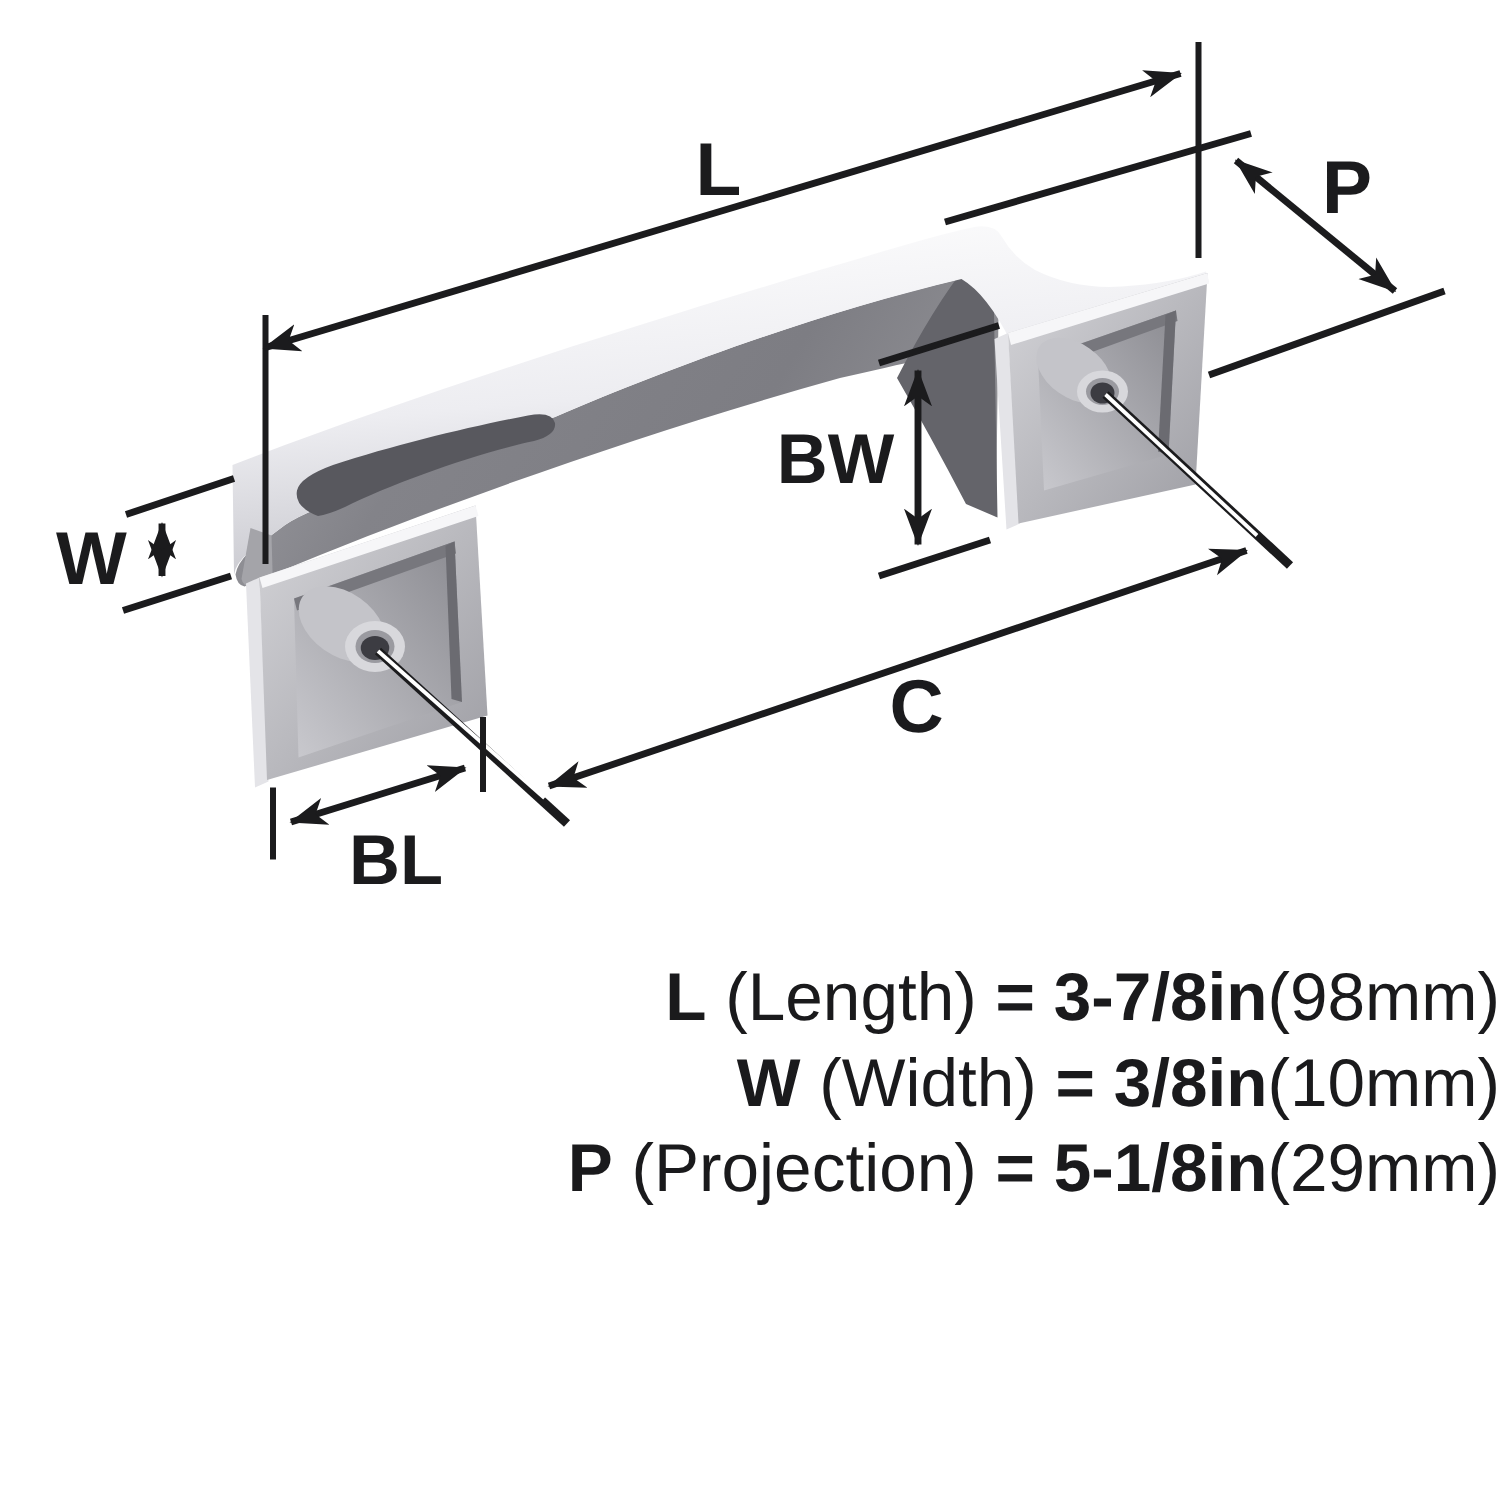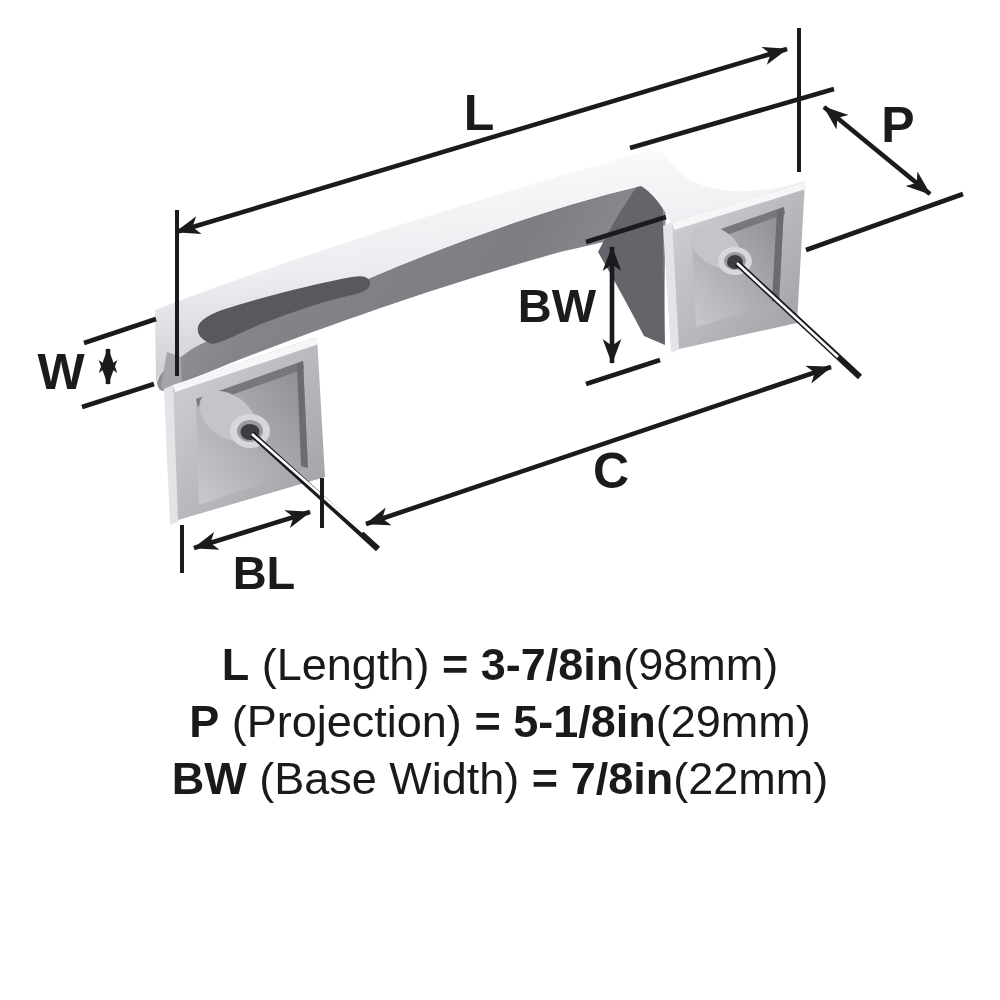--- a/index.html
+++ b/index.html
@@ -6,21 +6,21 @@
   #stage{
     position:relative;width:1000px;height:1000px;background:#ffffff;
     font-family:"Liberation Sans",sans-serif;overflow:hidden;
   }
   #diagram-svg{position:absolute;left:0;top:0;}
   .dim-line{stroke:#1b1b1d;stroke-width:4.6;fill:none;}
   .tick{stroke:#1b1b1d;stroke-width:4;fill:none;}
   .dim-label{fill:#1b1b1d;font-weight:bold;font-size:50px;font-family:"Liberation Sans",sans-serif;}
   .dim-label.small{font-size:47px;}
   #legend{
-    position:absolute;left:0;right:0;top:636px;text-align:center;
+    position:absolute;left:0;right:0;top:636px;text-align:right;
     color:#1a1a1c;font-size:45px;line-height:57px;
   }
   .legend-row{white-space:nowrap;}
   .b{font-weight:bold;}
   .r{font-weight:normal;}
 </style>
 </head>
 <body>
 
 <div id="stage">
@@ -158,16 +158,16 @@
 
       <line class="tick" x1="182" y1="525" x2="182" y2="573"></line>
       <line class="tick" x1="322" y1="478" x2="322" y2="528"></line>
       <line class="dim-line" x1="194" y1="548" x2="310" y2="512" marker-start="url(#arw)" marker-end="url(#arw)"></line>
       <text class="dim-label small" x="264" y="589" text-anchor="middle">BL</text>
     </g>
   </svg>
 
   <div id="legend">
     <div class="legend-row"><span class="b">L</span><span class="r"> (Length) </span><span class="b">= 3-7/8in</span><span class="r">(98mm)</span></div>
+    <div class="legend-row"><span class="b">W</span><span class="r"> (Width) </span><span class="b">= 3/8in</span><span class="r">(10mm)</span></div>
     <div class="legend-row"><span class="b">P</span><span class="r"> (Projection) </span><span class="b">= 5-1/8in</span><span class="r">(29mm)</span></div>
-    <div class="legend-row"><span class="b">BW</span><span class="r"> (Base Width) </span><span class="b">= 7/8in</span><span class="r">(22mm)</span></div>
   </div>
 </div>
 
 </body></html>

